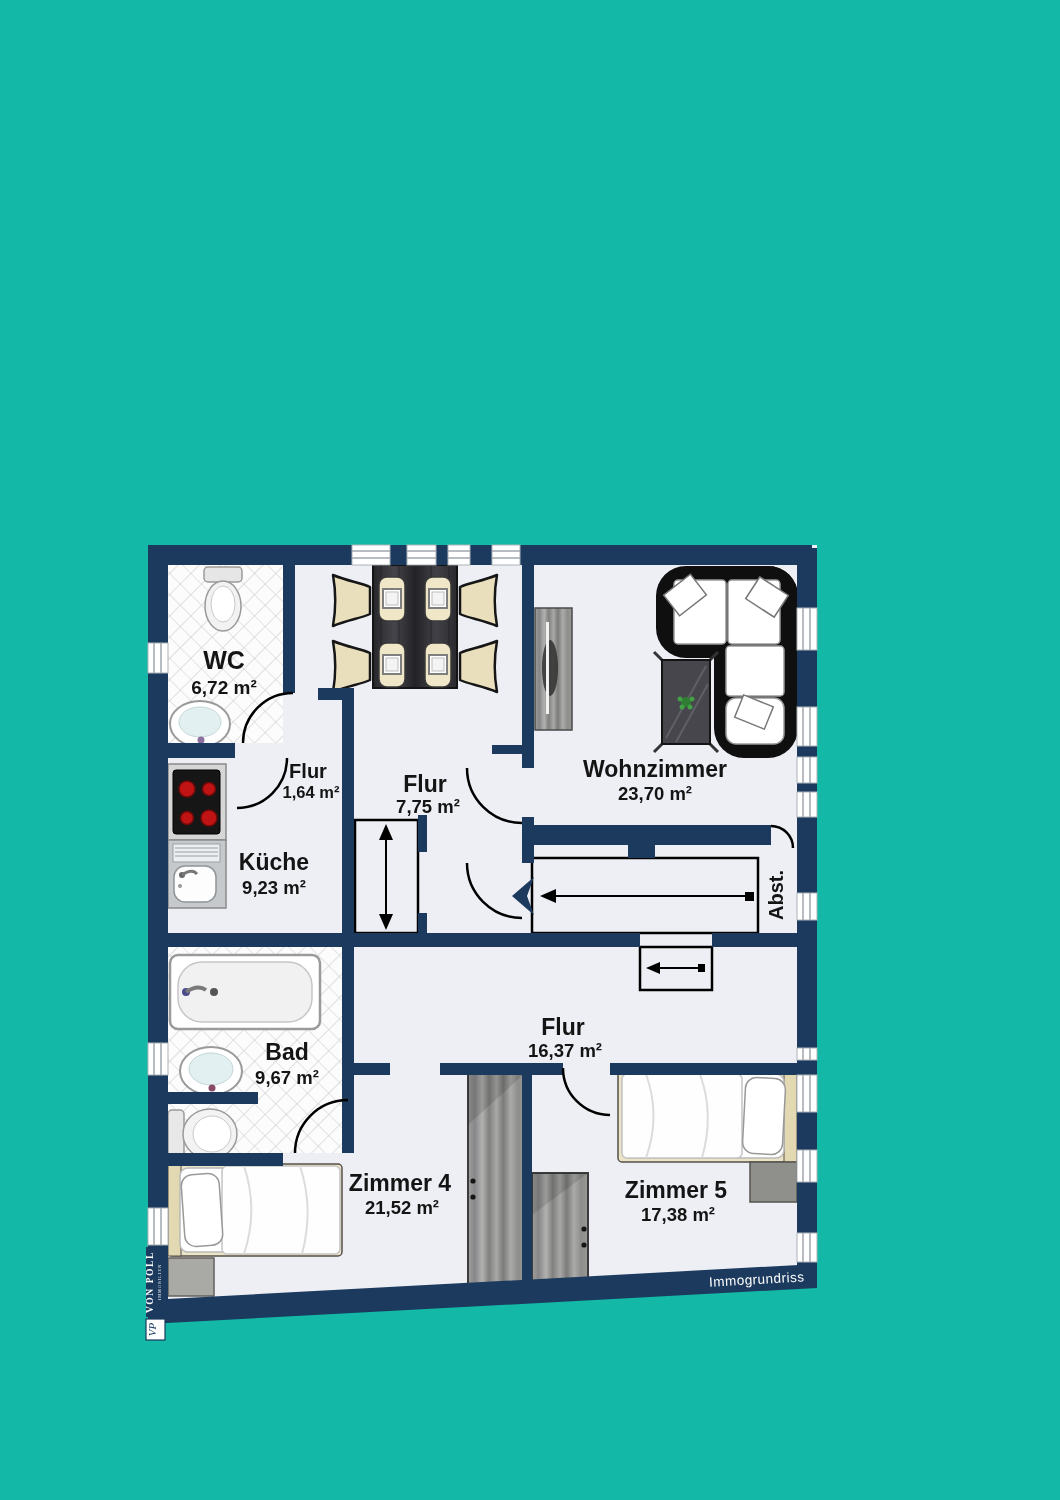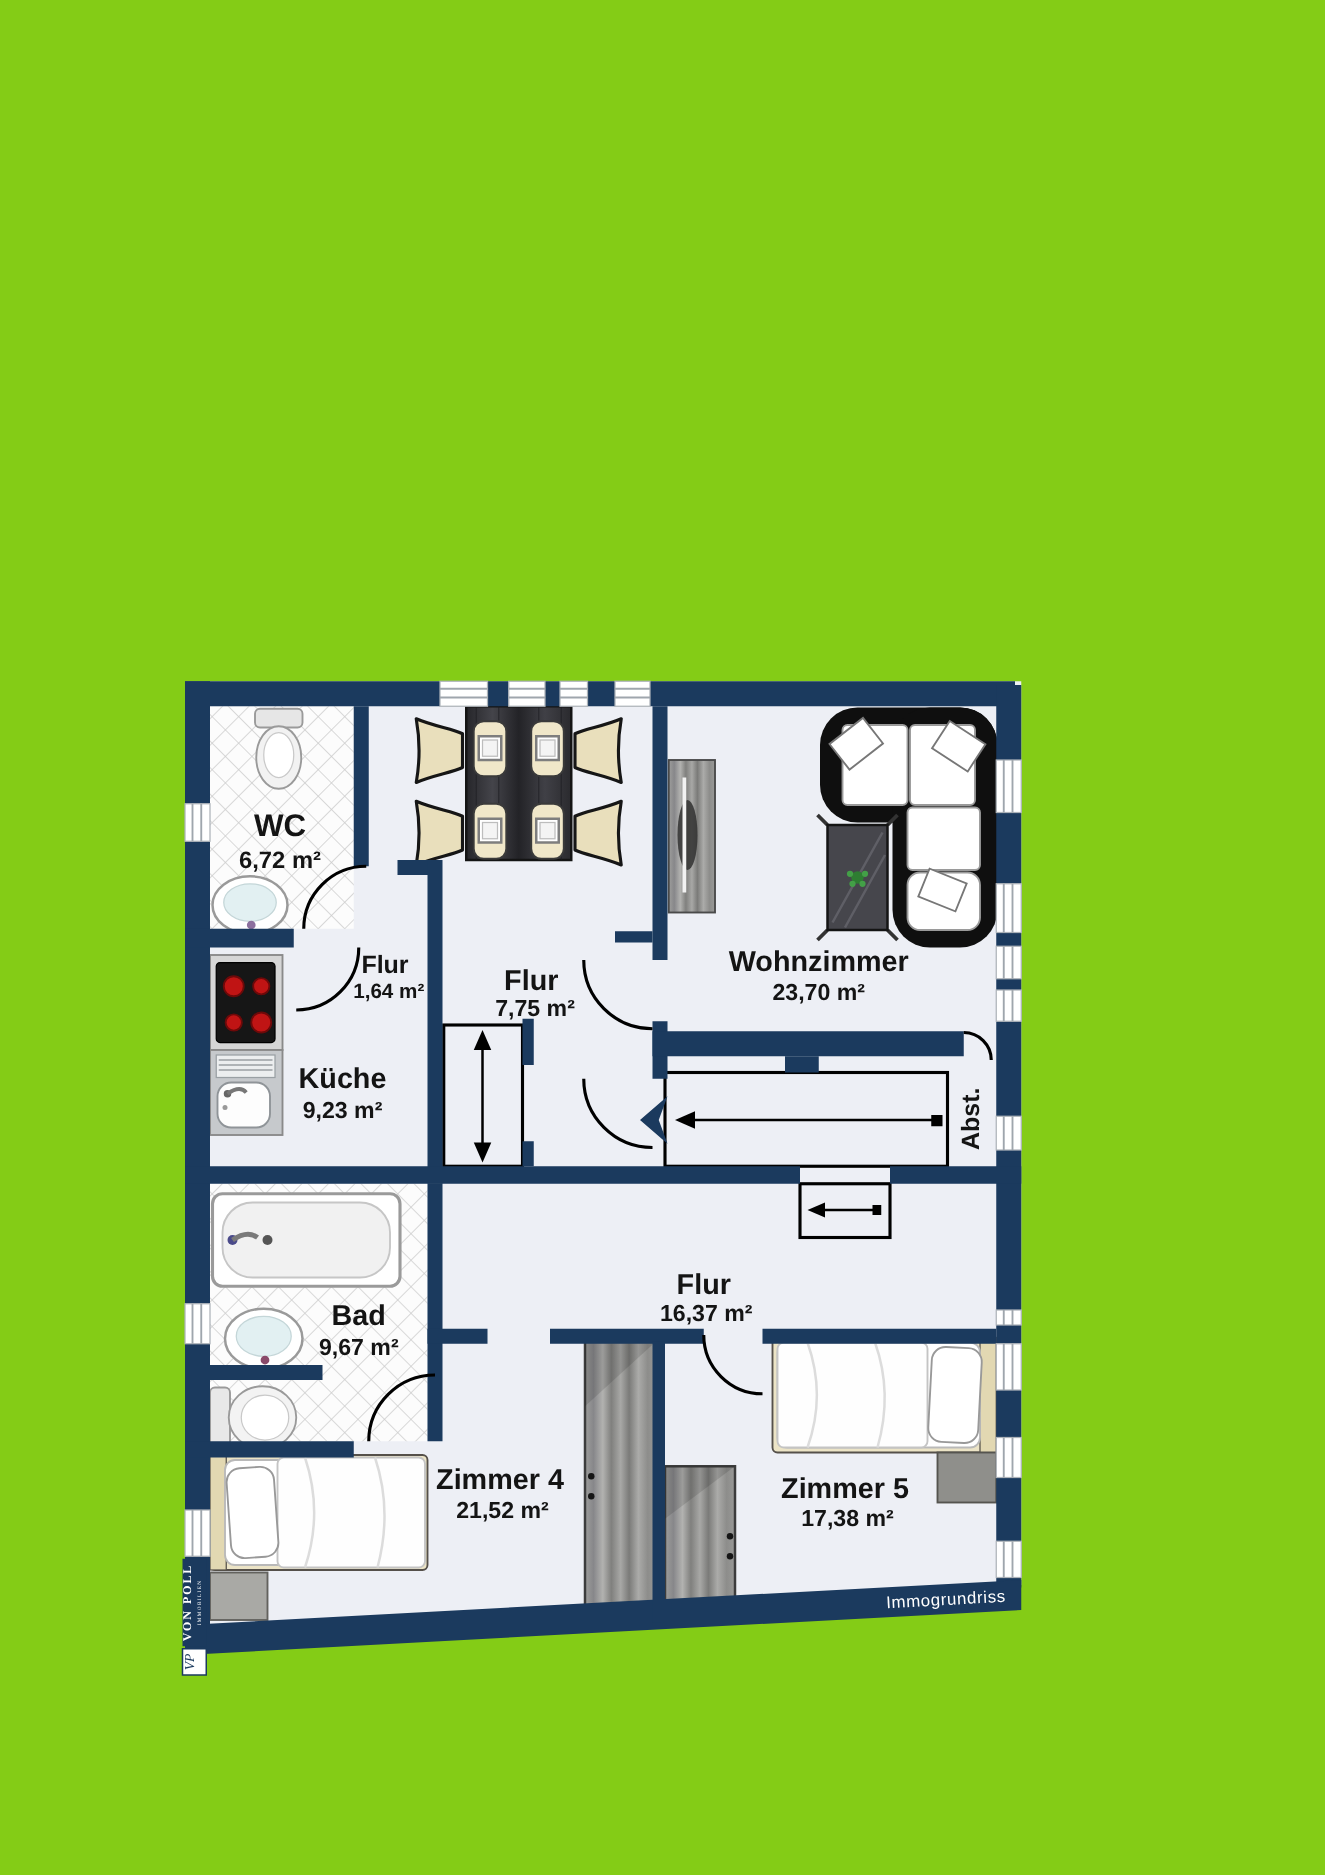--- a/index.html
+++ b/index.html
@@ -1,16 +1,16 @@
 <!DOCTYPE html>
 <html><head>
 <meta charset="utf-8">
 <style>
   html,body{margin:0;padding:0;background:#fff;}
-  .canvas{position:relative;width:1060px;height:1500px;background:#84cc16;overflow:hidden;
+  .canvas{position:relative;width:1060px;height:1500px;background:#14b8a6;overflow:hidden;
           font-family:"Liberation Sans",sans-serif;}
   svg{position:absolute;left:0;top:0;}
   text{font-family:"Liberation Sans",sans-serif;}
   .room-name{font-weight:bold;fill:#141414;}
   .room-area{font-weight:bold;fill:#141414;}
   .brand-serif{font-family:"Liberation Serif",serif;}
 </style>
 </head>
 <body>
 

